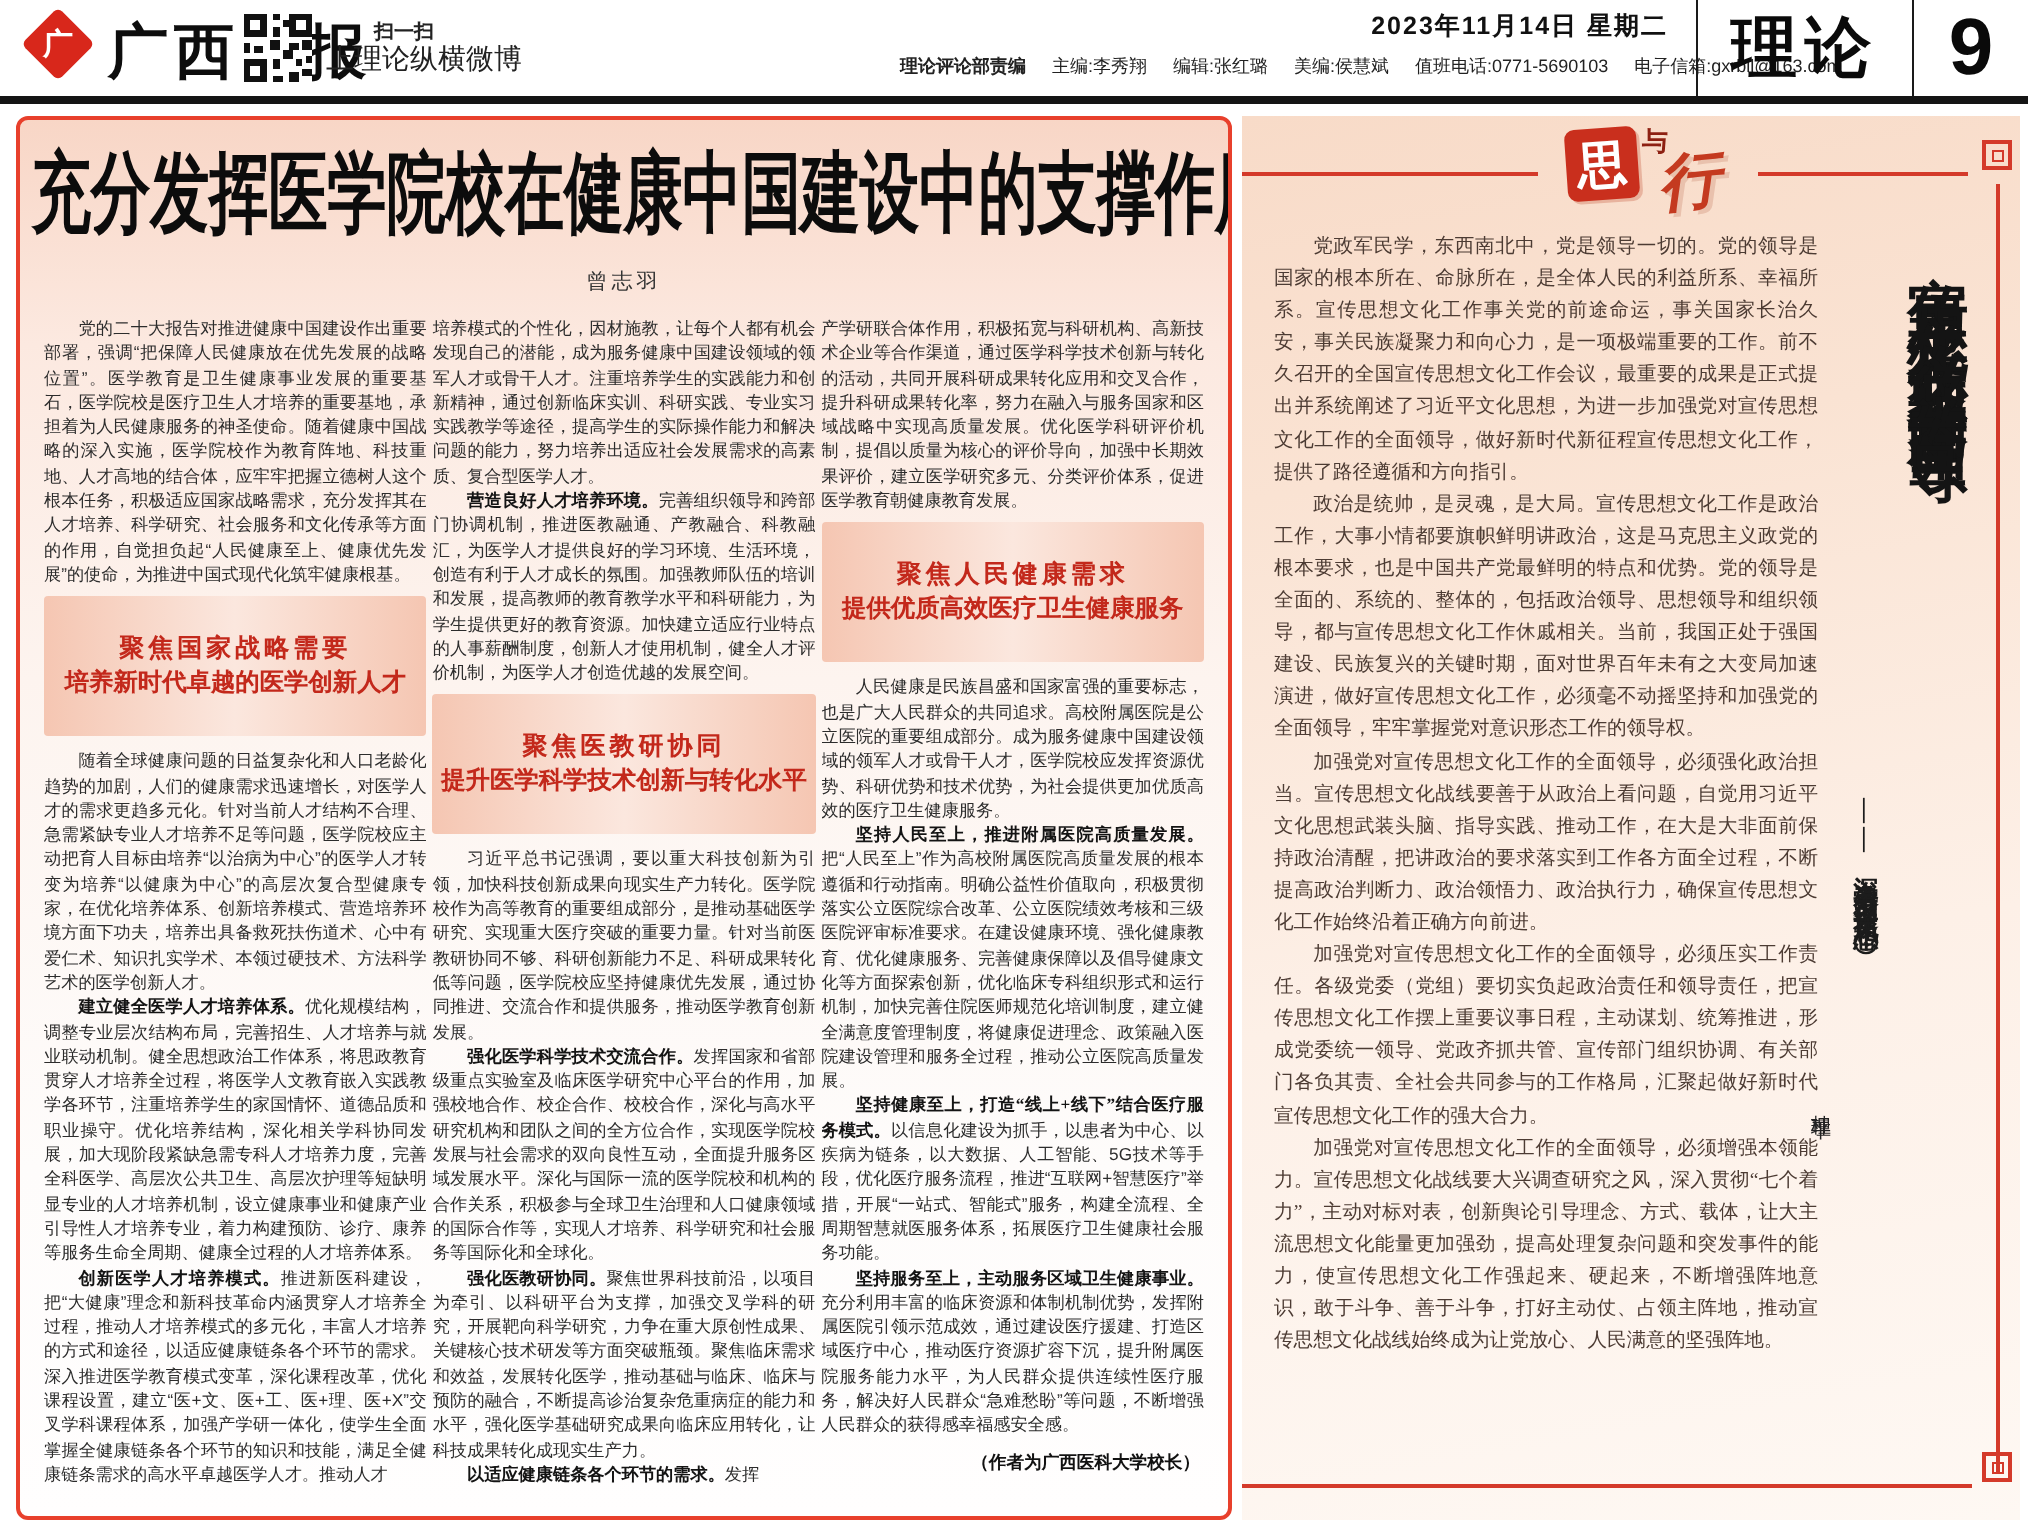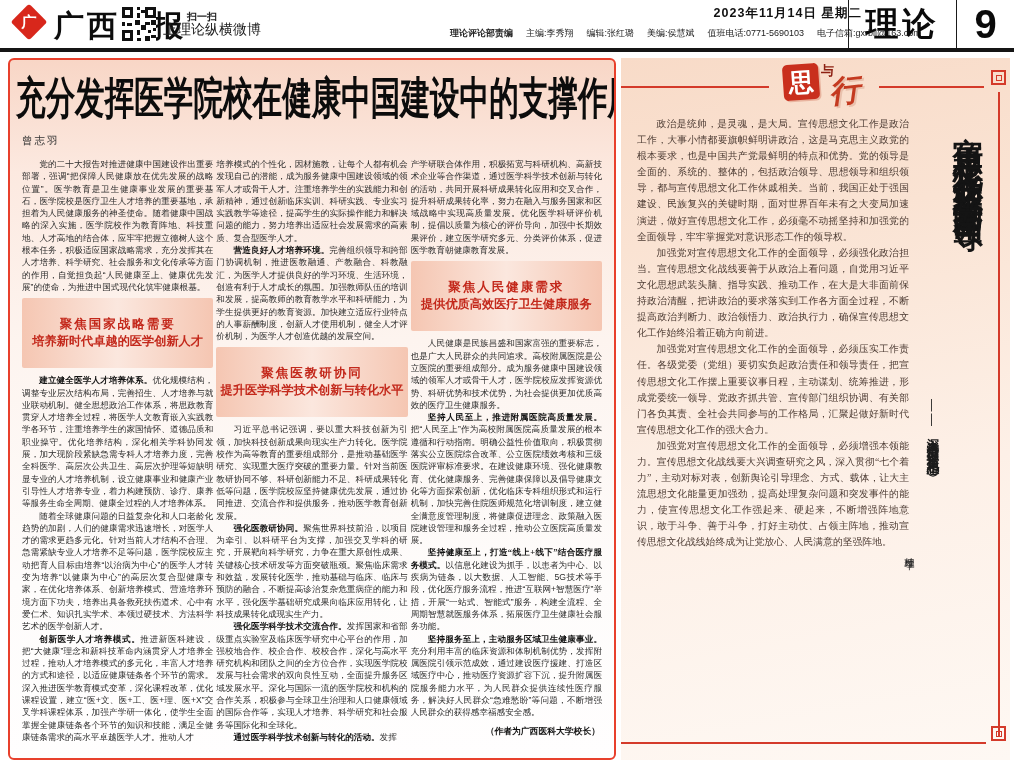--- a/index.html
+++ b/index.html
@@ -13,41 +13,41 @@
   .logo-mark { position:absolute; left:16px; top:9px; width:26px; height:26px; background:#d8271b;
                transform:rotate(45deg); border-radius:3px; display:flex; align-items:center; justify-content:center; }
   .logo-mark span { transform:rotate(-45deg); color:#fff; font-family:"Liberation Serif",serif;
                     font-weight:700; font-size:15px; }
   .paper-name { position:absolute; left:54px; top:6px; font-family:"Liberation Serif",serif;
                 font-weight:900; font-size:30px; letter-spacing:3px; color:#0d0d0d; }
   .qr { position:absolute; left:122px; top:7px; width:34px; height:34px; }
   .qr-caption { position:absolute; left:163px; top:11px; line-height:12px; color:#222; }
   .qr-caption .l1 { font-size:10px; font-weight:700;margin-left:24px; }
   .qr-caption .l2 { font-size:14px; }
-  .head-date { position:absolute; left:572px; top:5px; width:290px; text-align:right;
+  .head-date { position:absolute; left:544px; top:5px; width:290px; text-align:right;
                font-size:12.5px; font-weight:700; color:#111; letter-spacing:1px; }
   .staff-line { position:absolute; left:450px; top:27px; width:400px; display:flex; gap:13px;
                 font-size:9px; color:#222; white-space:nowrap; }
   .staff-line .it1 { font-weight:700; }
   .section-box { position:absolute; right:0; top:0; height:48px; display:flex; align-items:center;border-radius:14px; }
   .section-name { border-left:1.5px solid #1a1a1a; height:48px; width:108px; display:flex;
                   align-items:center; justify-content:center; font-size:33px; font-weight:900;
                   letter-spacing:4px; color:#0a0a0a; }
   .page-num { border-left:1.5px solid #1a1a1a; height:48px; width:58px; display:flex; align-items:center;
               justify-content:center; font-size:40px; font-weight:700; color:#0a0a0a; }
 
   
   .main-article { position:absolute; left:8px; top:58px; width:608px; height:702px;
                   border:2.5px solid #e8402c; border-radius:6px; overflow:hidden;
                   background:linear-gradient(180deg,#f8d6c6 0%,#fce9e0 16%,#fdf4ef 40%,#fefcfb 75%,#fffefe 100%);
                   padding:8px 12px 6px; }
   .headline { text-align:center; margin-top:10px; height:48px; line-height:40px; }
   .headline span { display:inline-block; font-size:29px; font-weight:900; color:#0c0c0c;
                    letter-spacing:0px; transform:scale(1.02,1.52); transform-origin:center; white-space:nowrap; }
-  .byline { font-size:10.5px; color:#333; margin:8px 0 10px; letter-spacing:2px;font-family:Liberation Serif, serif; }
+  .byline { text-align:center; font-size:10.5px; color:#333; margin:8px 0 10px; letter-spacing:2px;font-family:Liberation Serif, serif; }
   .cols { display:flex; gap:3px; height:592px; overflow:hidden; }
   .col { flex:1 1 0; overflow:hidden; text-align:justify; font-size:8.6px; line-height:12.3px; color:#2c2c2c; }
   .col p { text-indent:2em; }
   .col p.ni { text-indent:0; }
   .col b.lead { font-family:"Liberation Serif",serif; font-weight:700; color:#141414; }
   .subhead { margin:5px 0 6px; padding:18px 2px; text-align:center;
              background:linear-gradient(90deg,#f5c6b2 0%,#fbe7de 50%,#f5c6b2 100%);
              color:#c3281b; font-weight:800; border-radius:2px; }
   .subhead .sh1 { font-size:12.5px; line-height:17px; letter-spacing:2px; }
   .subhead .sh2 { font-size:12.2px; line-height:17px; letter-spacing:0px; white-space:nowrap; }
@@ -127,35 +127,35 @@
   <div class="main-article">
     <div class="headline"><span>充分发挥医学院校在健康中国建设中的支撑作用</span></div>
     <div class="byline">曾志羽</div>
     <div class="cols" id="cols">
         <div class="col">
           <p>党的二十大报告对推进健康中国建设作出重要部署，强调“把保障人民健康放在优先发展的战略位置”。医学教育是卫生健康事业发展的重要基石，医学院校是医疗卫生人才培养的重要基地，承担着为人民健康服务的神圣使命。随着健康中国战略的深入实施，医学院校作为教育阵地、科技重地、人才高地的结合体，应牢牢把握立德树人这个根本任务，积极适应国家战略需求，充分发挥其在人才培养、科学研究、社会服务和文化传承等方面的作用，自觉担负起“人民健康至上、健康优先发展”的使命，为推进中国式现代化筑牢健康根基。</p>
           <div class="subhead">
             <div class="sh1">聚焦国家战略需要</div>
             <div class="sh2">培养新时代卓越的医学创新人才</div>
           </div>
+          <p>随着全球健康问题的日益复杂化和人口老龄化趋势的加剧，人们的健康需求迅速增长，对医学人才的需求更趋多元化。针对当前人才结构不合理、急需紧缺专业人才培养不足等问题，医学院校应主动把育人目标由培养“以治病为中心”的医学人才转变为培养“以健康为中心”的高层次复合型健康专家，在优化培养体系、创新培养模式、营造培养环境方面下功夫，培养出具备救死扶伤道术、心中有爱仁术、知识扎实学术、本领过硬技术、方法科学艺术的医学创新人才。</p>
           <p><b class="lead">建立健全医学人才培养体系。</b>优化规模结构，调整专业层次结构布局，完善招生、人才培养与就业联动机制。健全思想政治工作体系，将思政教育贯穿人才培养全过程，将医学人文教育嵌入实践教学各环节，注重培养学生的家国情怀、道德品质和职业操守。优化培养结构，深化相关学科协同发展，加大现阶段紧缺急需专科人才培养力度，完善全科医学、高层次公共卫生、高层次护理等短缺明显专业的人才培养机制，设立健康事业和健康产业引导性人才培养专业，着力构建预防、诊疗、康养等服务生命全周期、健康全过程的人才培养体系。</p>
-          <p>随着全球健康问题的日益复杂化和人口老龄化趋势的加剧，人们的健康需求迅速增长，对医学人才的需求更趋多元化。针对当前人才结构不合理、急需紧缺专业人才培养不足等问题，医学院校应主动把育人目标由培养“以治病为中心”的医学人才转变为培养“以健康为中心”的高层次复合型健康专家，在优化培养体系、创新培养模式、营造培养环境方面下功夫，培养出具备救死扶伤道术、心中有爱仁术、知识扎实学术、本领过硬技术、方法科学艺术的医学创新人才。</p>
           <p><b class="lead">创新医学人才培养模式。</b>推进新医科建设，把“大健康”理念和新科技革命内涵贯穿人才培养全过程，推动人才培养模式的多元化，丰富人才培养的方式和途径，以适应健康链条各个环节的需求。深入推进医学教育模式变革，深化课程改革，优化课程设置，建立“医+文、医+工、医+理、医+X”交叉学科课程体系，加强产学研一体化，使学生全面掌握全健康链条各个环节的知识和技能，满足全健康链条需求的高水平卓越医学人才。推动人才</p>
         </div>
         <div class="col">
           <p class="ni">培养模式的个性化，因材施教，让每个人都有机会发现自己的潜能，成为服务健康中国建设领域的领军人才或骨干人才。注重培养学生的实践能力和创新精神，通过创新临床实训、科研实践、专业实习实践教学等途径，提高学生的实际操作能力和解决问题的能力，努力培养出适应社会发展需求的高素质、复合型医学人才。</p>
           <p><b class="lead">营造良好人才培养环境。</b>完善组织领导和跨部门协调机制，推进医教融通、产教融合、科教融汇，为医学人才提供良好的学习环境、生活环境，创造有利于人才成长的氛围。加强教师队伍的培训和发展，提高教师的教育教学水平和科研能力，为学生提供更好的教育资源。加快建立适应行业特点的人事薪酬制度，创新人才使用机制，健全人才评价机制，为医学人才创造优越的发展空间。</p>
           <div class="subhead">
             <div class="sh1">聚焦医教研协同</div>
             <div class="sh2">提升医学科学技术创新与转化水平</div>
           </div>
           <p>习近平总书记强调，要以重大科技创新为引领，加快科技创新成果向现实生产力转化。医学院校作为高等教育的重要组成部分，是推动基础医学研究、实现重大医疗突破的重要力量。针对当前医教研协同不够、科研创新能力不足、科研成果转化低等问题，医学院校应坚持健康优先发展，通过协同推进、交流合作和提供服务，推动医学教育创新发展。</p>
+          <p><b class="lead">强化医学科学技术交流合作。</b>发挥国家和省部级重点实验室及临床医学研究中心平台的作用，加强校地合作、校企合作、校校合作，深化与高水平研究机构和团队之间的全方位合作，实现医学院校发展与社会需求的双向良性互动，全面提升服务区域发展水平。深化与国际一流的医学院校和机构的合作关系，积极参与全球卫生治理和人口健康领域的国际合作等，实现人才培养、科学研究和社会服务等国际化和全球化。</p>
           <p><b class="lead">强化医教研协同。</b>聚焦世界科技前沿，以项目为牵引、以科研平台为支撑，加强交叉学科的研究，开展靶向科学研究，力争在重大原创性成果、关键核心技术研发等方面突破瓶颈。聚焦临床需求和效益，发展转化医学，推动基础与临床、临床与预防的融合，不断提高诊治复杂危重病症的能力和水平，强化医学基础研究成果向临床应用转化，让科技成果转化成现实生产力。</p>
-          <p><b class="lead">强化医学科学技术交流合作。</b>发挥国家和省部级重点实验室及临床医学研究中心平台的作用，加强校地合作、校企合作、校校合作，深化与高水平研究机构和团队之间的全方位合作，实现医学院校发展与社会需求的双向良性互动，全面提升服务区域发展水平。深化与国际一流的医学院校和机构的合作关系，积极参与全球卫生治理和人口健康领域的国际合作等，实现人才培养、科学研究和社会服务等国际化和全球化。</p>
-          <p><b class="lead">通过医学科学技术创新与转化的活动。</b>发挥</p>
+          <p><b class="lead">以适应健康链条各个环节的需求。</b>发挥</p>
         </div>
         <div class="col">
           <p class="ni">产学研联合体作用，积极拓宽与科研机构、高新技术企业等合作渠道，通过医学科学技术创新与转化的活动，共同开展科研成果转化应用和交叉合作，提升科研成果转化率，努力在融入与服务国家和区域战略中实现高质量发展。优化医学科研评价机制，提倡以质量为核心的评价导向，加强中长期效果评价，建立医学研究多元、分类评价体系，促进医学教育朝健康教育发展。</p>
           <div class="subhead">
             <div class="sh1">聚焦人民健康需求</div>
             <div class="sh2">提供优质高效医疗卫生健康服务</div>
           </div>
           <p>人民健康是民族昌盛和国家富强的重要标志，也是广大人民群众的共同追求。高校附属医院是公立医院的重要组成部分。成为服务健康中国建设领域的领军人才或骨干人才，医学院校应发挥资源优势、科研优势和技术优势，为社会提供更加优质高效的医疗卫生健康服务。</p>
           <p><b class="lead">坚持人民至上，推进附属医院高质量发展。</b>把“人民至上”作为高校附属医院高质量发展的根本遵循和行动指南。明确公益性价值取向，积极贯彻落实公立医院综合改革、公立医院绩效考核和三级医院评审标准要求。在建设健康环境、强化健康教育、优化健康服务、完善健康保障以及倡导健康文化等方面探索创新，优化临床专科组织形式和运行机制，加快完善住院医师规范化培训制度，建立健全满意度管理制度，将健康促进理念、政策融入医院建设管理和服务全过程，推动公立医院高质量发展。</p>
           <p><b class="lead">坚持健康至上，打造“线上+线下”结合医疗服务模式。</b>以信息化建设为抓手，以患者为中心、以疾病为链条，以大数据、人工智能、5G技术等手段，优化医疗服务流程，推进“互联网+智慧医疗”举措，开展“一站式、智能式”服务，构建全流程、全周期智慧就医服务体系，拓展医疗卫生健康社会服务功能。</p>
@@ -175,20 +175,21 @@
 
     <div class="swx-logo">
       <div class="swx-seal">
           <span>思</span>
         </div>
       <div class="swx-yu">与</div>
       <div class="swx-xing">行</div>
     </div>
 
     <div class="right-body" id="right-body">
+        <p>党政军民学，东西南北中，党是领导一切的。党的领导是国家的根本所在、命脉所在，是全体人民的利益所系、幸福所系。宣传思想文化工作事关党的前途命运，事关国家长治久安，事关民族凝聚力和向心力，是一项极端重要的工作。前不久召开的全国宣传思想文化工作会议，最重要的成果是正式提出并系统阐述了习近平文化思想，为进一步加强党对宣传思想文化工作的全面领导，做好新时代新征程宣传思想文化工作，提供了路径遵循和方向指引。</p>
         <p>政治是统帅，是灵魂，是大局。宣传思想文化工作是政治工作，大事小情都要旗帜鲜明讲政治，这是马克思主义政党的根本要求，也是中国共产党最鲜明的特点和优势。党的领导是全面的、系统的、整体的，包括政治领导、思想领导和组织领导，都与宣传思想文化工作休戚相关。当前，我国正处于强国建设、民族复兴的关键时期，面对世界百年未有之大变局加速演进，做好宣传思想文化工作，必须毫不动摇坚持和加强党的全面领导，牢牢掌握党对意识形态工作的领导权。</p>
         <p>加强党对宣传思想文化工作的全面领导，必须强化政治担当。宣传思想文化战线要善于从政治上看问题，自觉用习近平文化思想武装头脑、指导实践、推动工作，在大是大非面前保持政治清醒，把讲政治的要求落实到工作各方面全过程，不断提高政治判断力、政治领悟力、政治执行力，确保宣传思想文化工作始终沿着正确方向前进。</p>
         <p>加强党对宣传思想文化工作的全面领导，必须压实工作责任。各级党委（党组）要切实负起政治责任和领导责任，把宣传思想文化工作摆上重要议事日程，主动谋划、统筹推进，形成党委统一领导、党政齐抓共管、宣传部门组织协调、有关部门各负其责、全社会共同参与的工作格局，汇聚起做好新时代宣传思想文化工作的强大合力。</p>
         <p>加强党对宣传思想文化工作的全面领导，必须增强本领能力。宣传思想文化战线要大兴调查研究之风，深入贯彻“七个着力”，主动对标对表，创新舆论引导理念、方式、载体，让大主流思想文化能量更加强劲，提高处理复杂问题和突发事件的能力，使宣传思想文化工作强起来、硬起来，不断增强阵地意识，敢于斗争、善于斗争，打好主动仗、占领主阵地，推动宣传思想文化战线始终成为让党放心、人民满意的坚强阵地。</p>
       </div>
 
     <div class="v-block">
       <div class="v-headline">宣传思想文化工作必须坚持党的全面领导</div>
       <div class="v-subtitle">——深入学习贯彻习近平文化思想①</div>
       <div class="v-author">桂理平</div>

